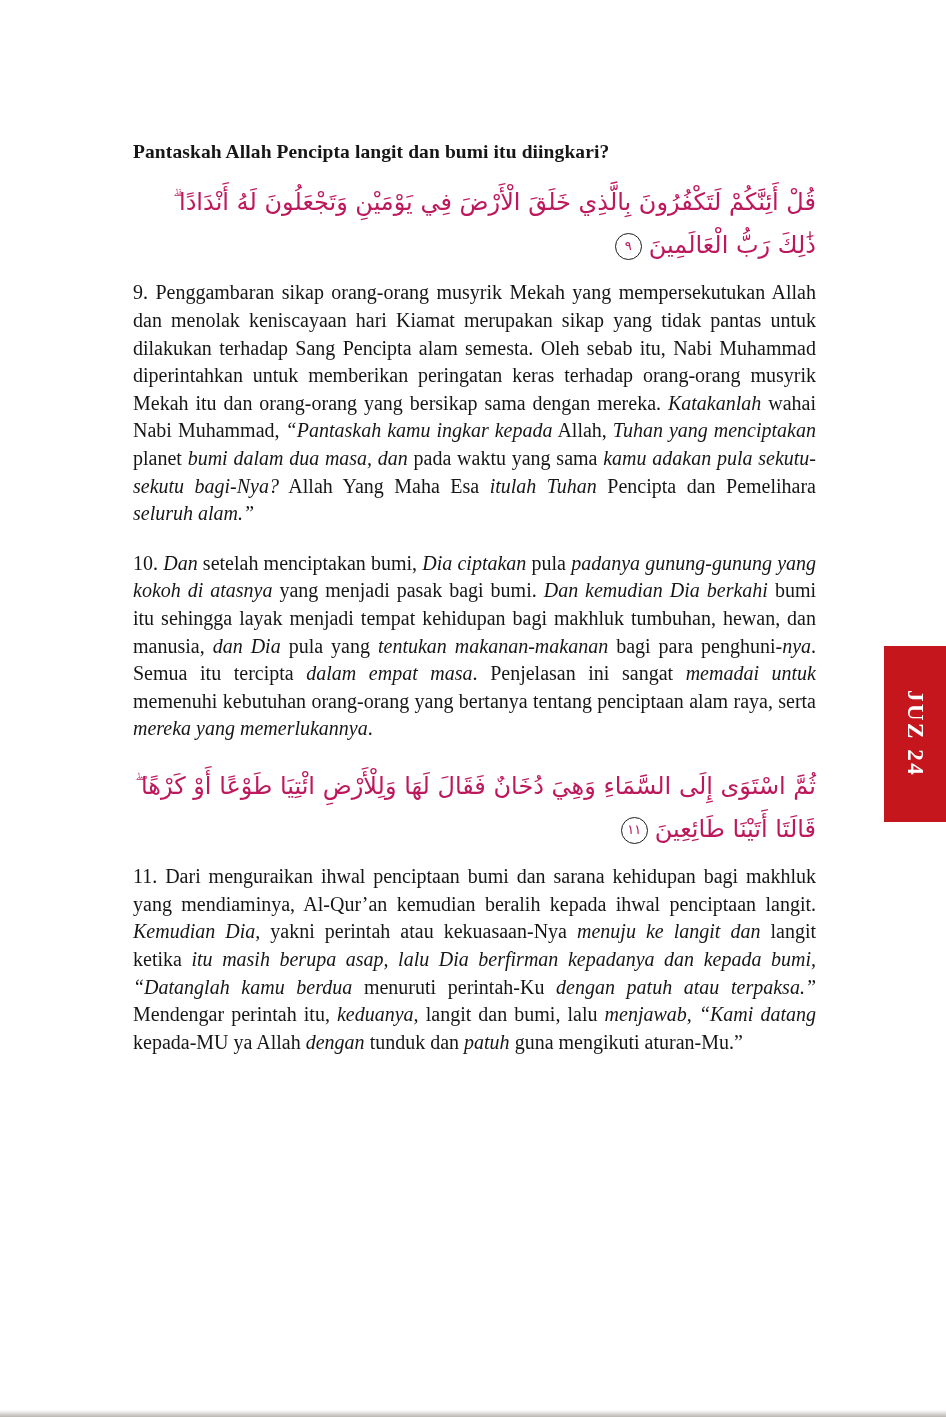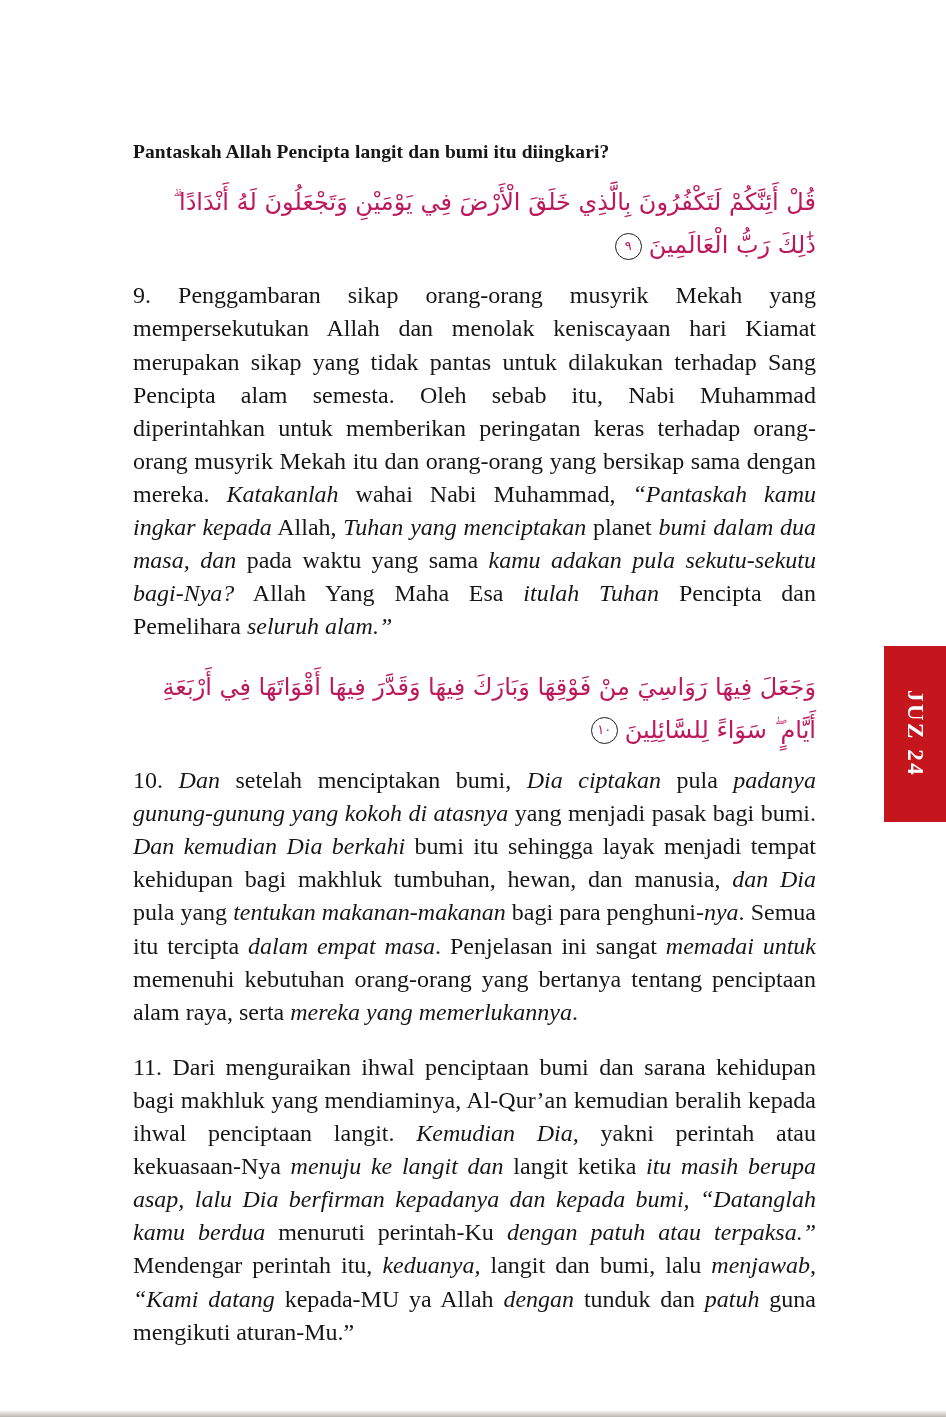--- a/index.html
+++ b/index.html
@@ -40,21 +40,21 @@
     width: 27px; height: 27px;
     border: 1.5px solid #1c1c1c;
     border-radius: 50%;
     font-size: 13px;
     line-height: 24px;
     text-align: center;
     vertical-align: middle;
     margin: 0 7px;
   }
   .para {
-    font-size: 24px;
+    font-size: 20px;
     line-height: 1.38;
     text-align: justify;
     margin-bottom: 22px;
   }
   .para em { font-style: italic; }
   .juz-tab {
     position: absolute;
     right: 0; top: 646px;
     width: 62px; height: 176px;
     background: var(--accent);
@@ -93,25 +93,25 @@
   <div class="content">
 
     <h1 class="heading">Pantaskah Allah Pencipta langit dan bumi itu diingkari?</h1>
 
     <section>
       <p class="arabic" dir="rtl"><span>قُلْ أَئِنَّكُمْ لَتَكْفُرُونَ بِالَّذِي خَلَقَ الْأَرْضَ فِي يَوْمَيْنِ وَتَجْعَلُونَ لَهُ أَنْدَادًا ۗ ذَٰلِكَ رَبُّ الْعَالَمِينَ</span><span class="ayah-marker">٩</span></p>
       <p class="para"><span>9. Penggambaran sikap orang-orang musyrik Mekah yang mempersekutukan Allah dan menolak keniscayaan hari Kiamat merupakan sikap yang tidak pantas untuk dilakukan terhadap Sang Pencipta alam semesta. Oleh sebab itu, Nabi Muhammad diperintahkan untuk memberikan peringatan keras terhadap orang-orang musyrik Mekah itu dan orang-orang yang bersikap sama dengan mereka. </span><em>Katakanlah</em><span> wahai Nabi Muhammad, </span><em>“Pantaskah kamu ingkar kepada</em><span> Allah, </span><em>Tuhan yang menciptakan</em><span> planet </span><em>bumi dalam dua masa, dan</em><span> pada waktu yang sama </span><em>kamu adakan pula sekutu-sekutu bagi-Nya?</em><span> Allah Yang Maha Esa </span><em>itulah Tuhan</em><span> Pencipta dan Pemelihara </span><em>seluruh alam.”</em></p>
     </section>
 
     <section>
-      <p class="arabic" dir="rtl"><span>وَجَعَلَ فِيهَا رَوَاسِيَ مِنْ فَوْقِهَا وَبَارَكَ فِيهَا وَقَدَّرَ فِيهَا أَقْوَاتَهَا فِي أَرْبَعَةِ أَيَّامٍ ۖ سَوَاءً لِلسَّائِلِينَ</span><span class="ayah-marker">١٠</span></p>
       <p class="para"><span>10. </span><em>Dan</em><span> setelah menciptakan bumi, </span><em>Dia ciptakan</em><span> pula </span><em>padanya gunung-gunung yang kokoh di atasnya</em><span> yang menjadi pasak bagi bumi. </span><em>Dan kemudian Dia berkahi</em><span> bumi itu sehingga layak menjadi tempat kehidupan bagi makhluk tumbuhan, hewan, dan manusia, </span><em>dan Dia</em><span> pula yang </span><em>tentukan makanan-makanan</em><span> bagi para penghuni-</span><em>nya</em><span>. Semua itu tercipta </span><em>dalam empat masa</em><span>. Penjelasan ini sangat </span><em>memadai untuk</em><span> memenuhi kebutuhan orang-orang yang bertanya tentang penciptaan alam raya, serta </span><em>mereka yang memerlukannya</em><span>.</span></p>
     </section>
 
     <section>
+      <p class="arabic" dir="rtl"><span>ثُمَّ اسْتَوَى إِلَى السَّمَاءِ وَهِيَ دُخَانٌ فَقَالَ لَهَا وَلِلْأَرْضِ ائْتِيَا طَوْعًا أَوْ كَرْهًا ۖ قَالَتَا أَتَيْنَا طَائِعِينَ</span><span class="ayah-marker">١١</span></p>
       <p class="para"><span>11. Dari menguraikan ihwal penciptaan bumi dan sarana kehidupan bagi makhluk yang mendiaminya, Al-Qur’an kemudian beralih kepada ihwal penciptaan langit. </span><em>Kemudian Dia,</em><span> yakni perintah atau kekuasaan-Nya </span><em>menuju ke langit dan</em><span> langit ketika </span><em>itu masih berupa asap, lalu Dia berfirman kepadanya dan kepada bumi, “Datanglah kamu berdua</em><span> menuruti perintah-Ku </span><em>dengan patuh atau terpaksa.”</em><span> Mendengar perintah itu, </span><em>keduanya,</em><span> langit dan bumi, lalu </span><em>menjawab, “Kami datang</em><span> kepada-MU ya Allah </span><em>dengan</em><span> tunduk dan </span><em>patuh</em><span> guna mengikuti aturan-Mu.”</span></p>
     </section>
 
   </div>
 
   <div class="juz-tab">
     <span>JUZ 24</span>
   </div>
 
 

